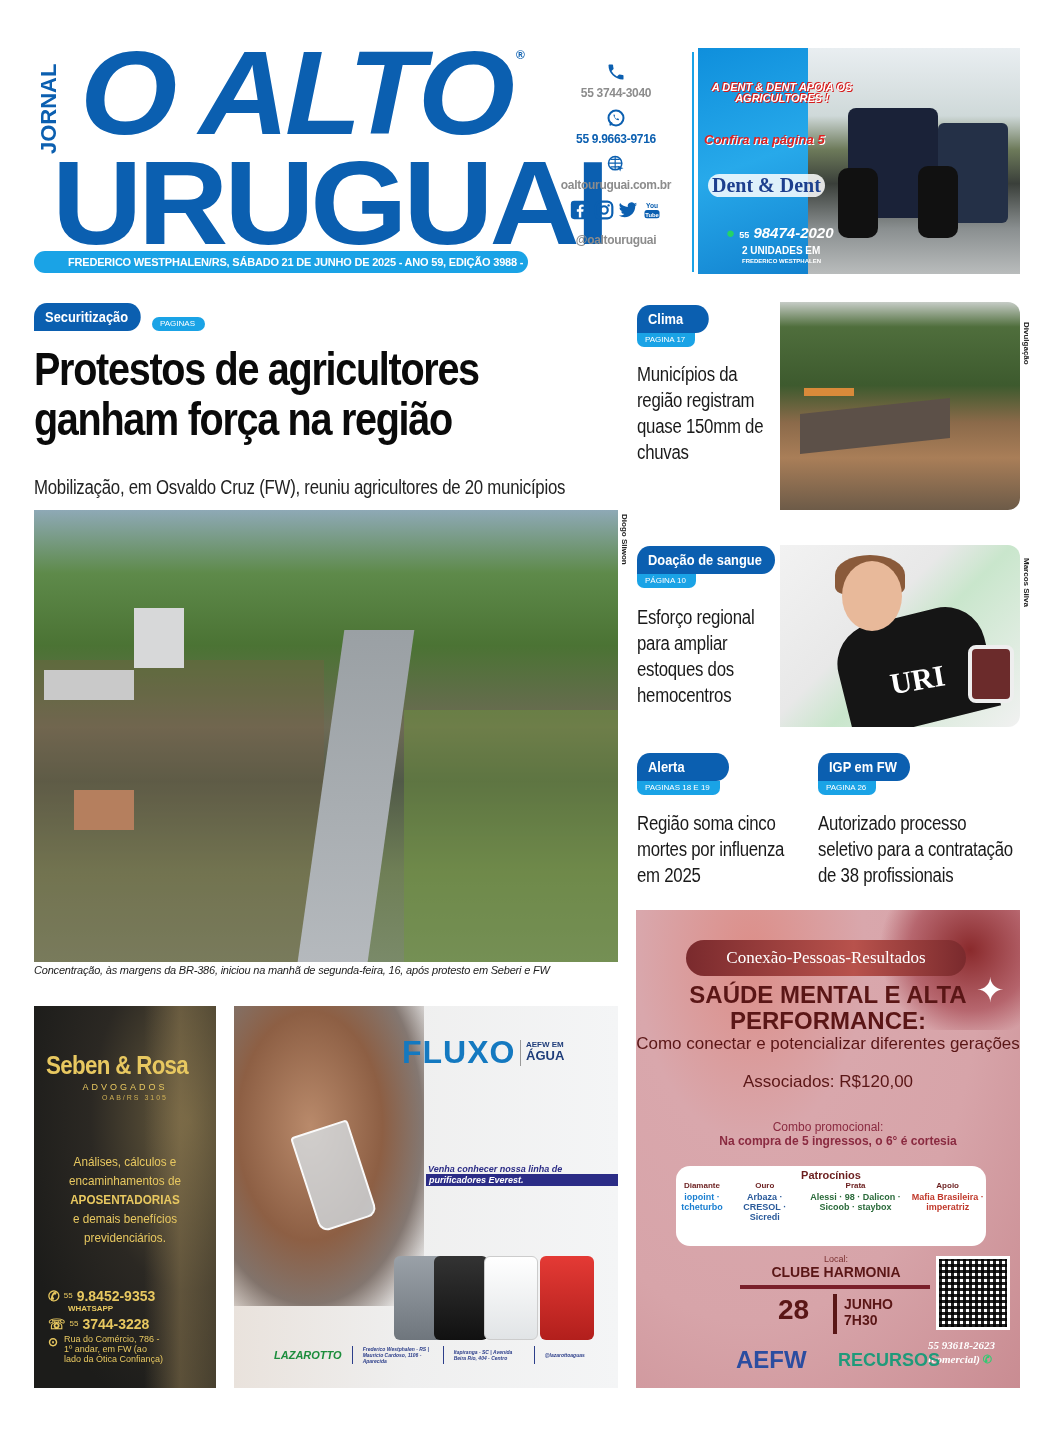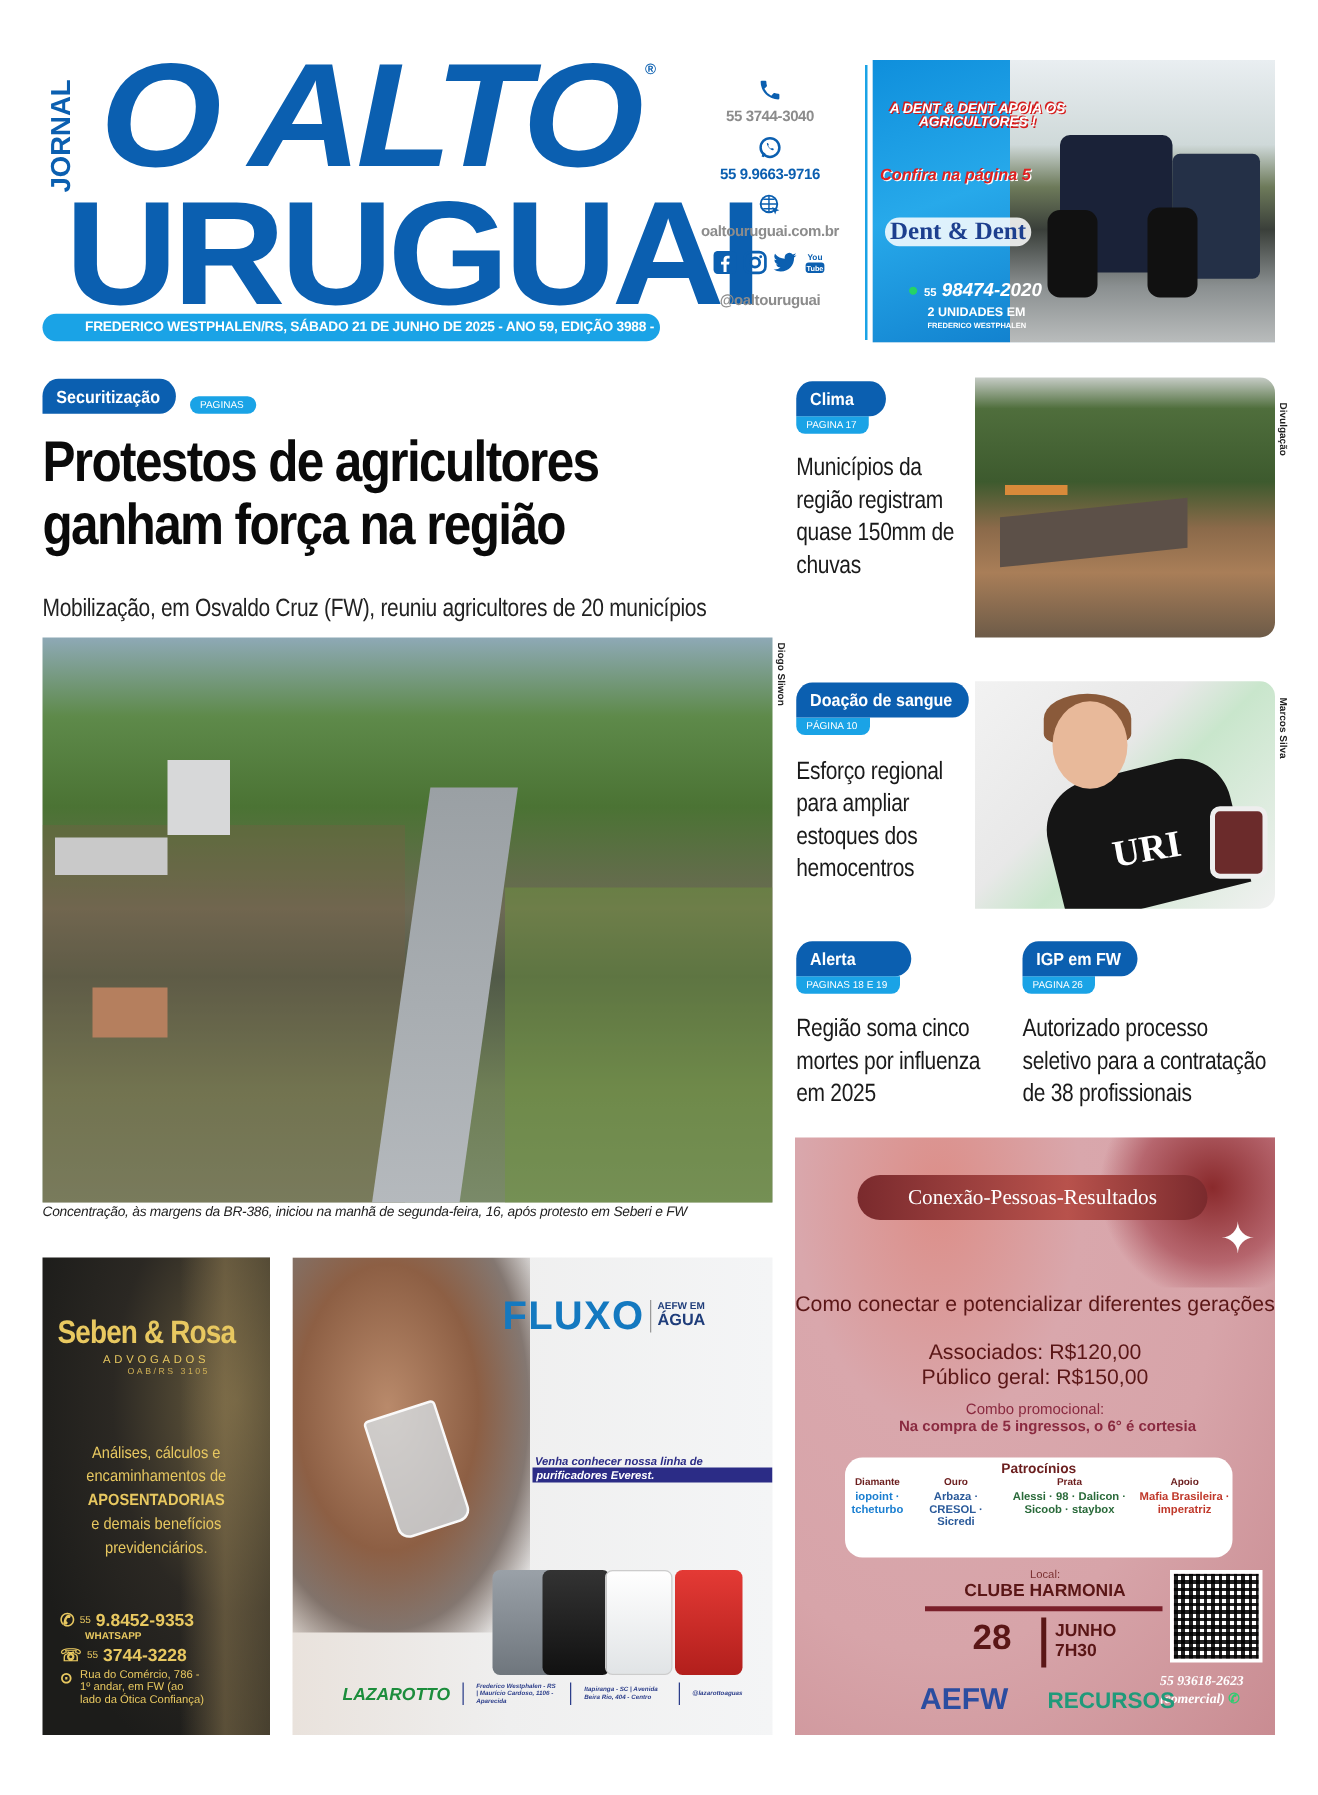--- a/index.html
+++ b/index.html
@@ -114,21 +114,21 @@
   .fx-sep { position: absolute; left: 286px; top: 34px; width: 1px; height: 26px; background: #999; }
   .fx-tag { position: absolute; left: 292px; top: 34px; font-size: 8px; font-weight: 700; color: #1f3d7a; line-height: 9px; }
   .fx-tag b { font-size: 13px; display: block; line-height: 14px; }
   .fx-h { position: absolute; left: 194px; top: 112px; font-size: 20px; line-height: 22px; color: #2b2c86; }
   .fx-h b { font-weight: 900; }
   .fx-small { position: absolute; left: 194px; top: 158px; font-size: 9px; font-style: italic; font-weight: 700; color: #2b2c86; }
   .fx-band { position: absolute; left: 192px; top: 168px; width: 192px; height: 12px; background: #2b2c86; color: #fff; font-size: 9px; font-style: italic; font-weight: 700; line-height: 12px; padding-left: 3px; }
   .purifier { position: absolute; top: 250px; width: 54px; height: 84px; border-radius: 6px; }
   .fx-foot { position: absolute; left: 40px; top: 340px; width: 320px; display: flex; align-items: center; gap: 10px; font-size: 5px; color: #2c3e8a; font-style: italic; font-weight: 700; }
   .fx-foot .div { width: 1px; height: 18px; background: #2c3e8a; }
-  .fx-foot .laz { font-size: 14px; color: #1c8d3c; font-weight: 900; font-style: italic; }
+  .fx-foot .laz { font-size: 11px; color: #1c8d3c; font-weight: 900; font-style: italic; }
 
   
   .ad-event { left: 636px; top: 910px; width: 384px; height: 478px; overflow: hidden;
             background: radial-gradient(ellipse at 30% 10%, #dc8e88 0%, #d9a7ac 30%, #d7a4a9 60%, #c98c92 100%); color: #6b1e1e; text-align: center; }
   .ev-corner { position: absolute; right: -40px; top: -40px; width: 180px; height: 160px; background: radial-gradient(circle, #8a2a2c 0%, rgba(160,60,70,0.6) 50%, rgba(200,140,145,0) 75%); }
   .ev-pill { position: absolute; left: 50px; top: 30px; width: 280px; height: 36px; border-radius: 18px; background: linear-gradient(90deg,#7a2a2d,#b8524c 60%,#7a2a2d); color: #fff; font-family: "Liberation Serif", serif; font-size: 17px; line-height: 36px; }
   .ev-star { position: absolute; left: 340px; top: 60px; font-size: 34px; color: #fff; }
   .ev-t1 { position: absolute; left: 0; width: 384px; top: 72px; font-size: 24px; font-weight: 900; line-height: 26px; color: #5a1616; }
   .ev-t2 { position: absolute; left: 0; width: 384px; top: 128px; font-size: 17px; line-height: 12px; color: #5a1616; }
   .ev-price { position: absolute; left: 0; width: 384px; top: 162px; font-size: 17px; line-height: 20px; color: #5a1616; }
@@ -331,24 +331,24 @@
     <span style="width:70px">Itapiranga - SC | Avenida Beira Rio, 404 - Centro</span>
     <span class="div"></span>
     <span>@lazarottoaguas</span>
   </div>
 </div>
 
 <div class="abs ad-event">
   <div class="ev-corner"></div>
   <div class="ev-pill">Conexão-Pessoas-Resultados</div>
   <div class="ev-star">✦</div>
+  <div class="ev-t1">SAÚDE MENTAL E ALTA PERFORMANCE:</div>
   <div class="ev-t2">Como conectar e potencializar diferentes gerações</div>
   <div class="ev-price">
     <div>Associados: R$120,00</div>
-    <div>Público geral: R$150,00</div>
   </div>
   <div class="ev-combo">
     <span>Combo promocional:</span>
     <b>Na compra de 5 ingressos, o 6° é cortesia</b>
   </div>
   <div class="ev-spons">
     <div class="h">Patrocínios</div>
     <div class="ev-tiers">
       <div><b>Diamante</b><span style="color:#1a7fd1">iopoint · tcheturbo</span></div>
       <div><b>Ouro</b><span style="color:#2a5a9a">Arbaza · CRESOL · Sicredi</span></div>

